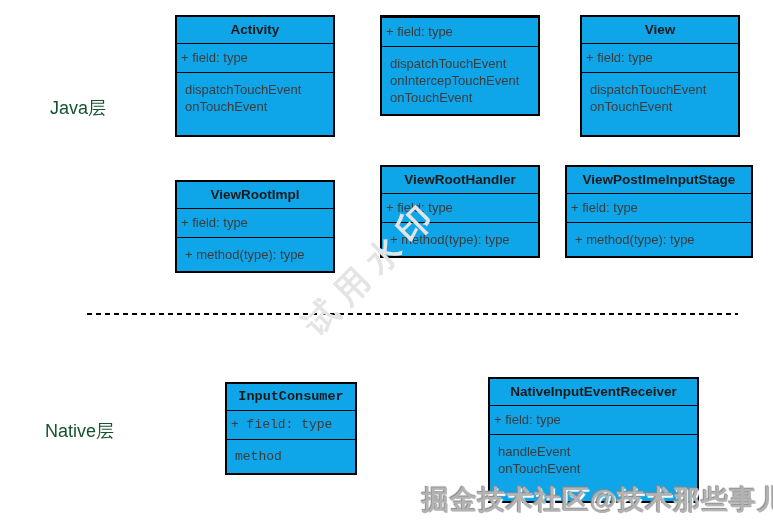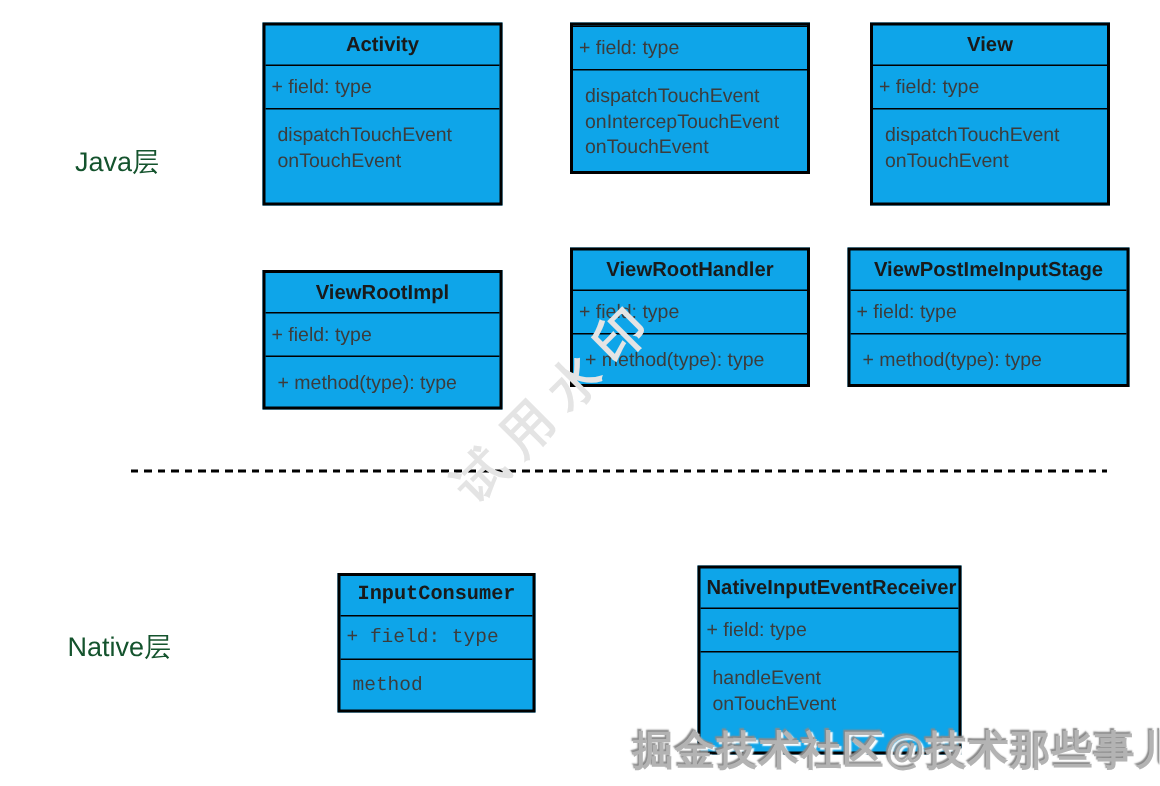--- a/index.html
+++ b/index.html
@@ -103,21 +103,21 @@
   <div class="divider-dashed"></div>
 
   <div class="uml-box" style="left:225px;top:382px;width:132px;font-family:Liberation Mono, monospace;">
     <div class="uml-title">InputConsumer</div>
     <div class="uml-fields">+ field: type</div>
     <div class="uml-methods">
       <div>method</div>
     </div>
   </div>
 
-  <div class="uml-box" style="left:465px;top:377px;width:176px;">
+  <div class="uml-box" style="left:488px;top:377px;width:211px;">
     <div class="uml-title">NativeInputEventReceiver</div>
     <div class="uml-fields">+ field: type</div>
     <div class="uml-methods pb-xl">
       <div>handleEvent</div>
       <div>onTouchEvent</div>
     </div>
   </div>
 
   <div class="wm-diagonal">试用水印</div>
   <div class="wm-bottom">掘金技术社区@技术那些事儿</div>

